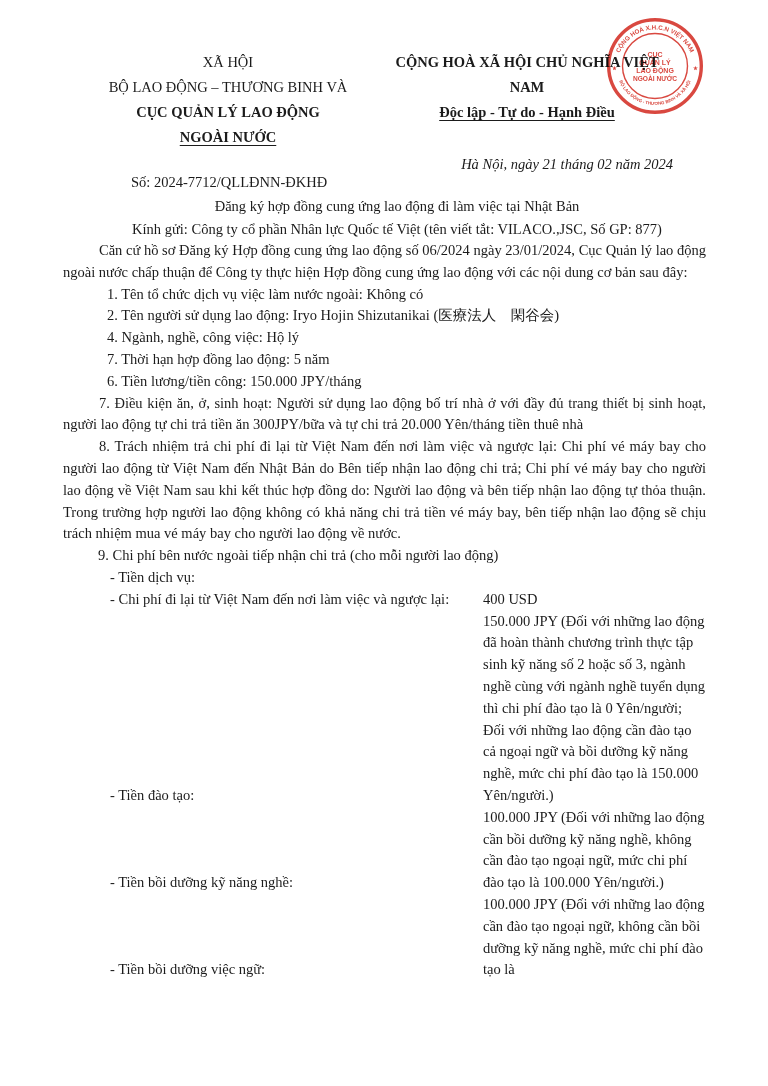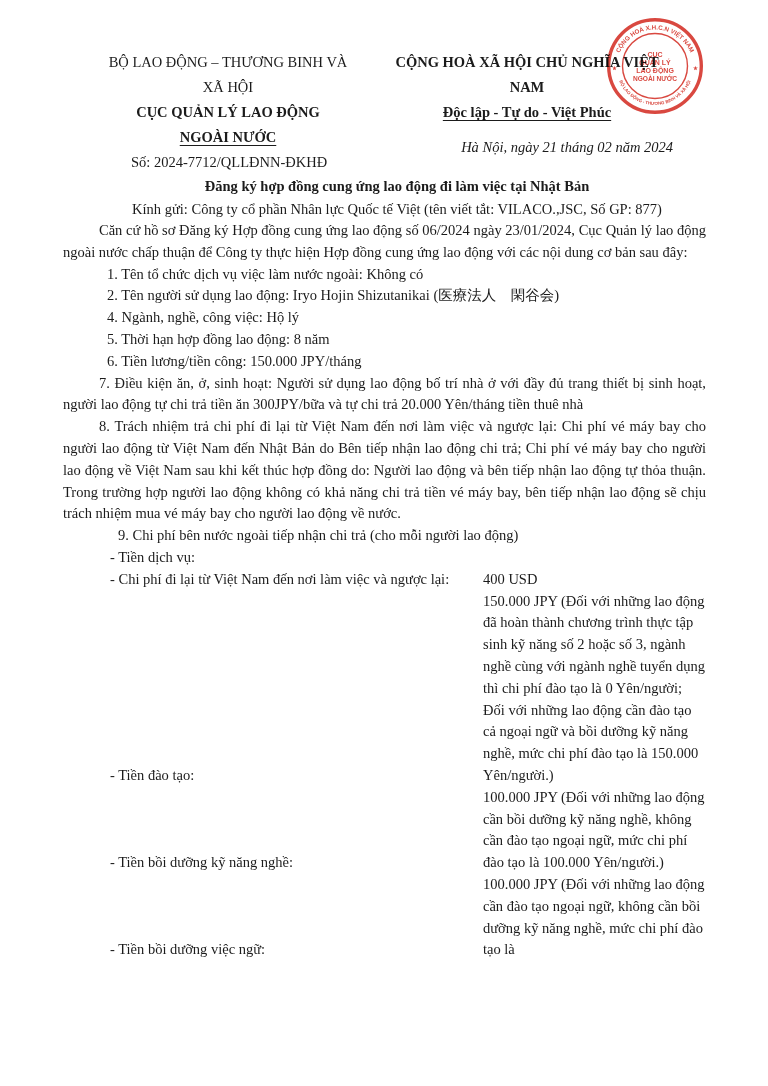--- a/index.html
+++ b/index.html
@@ -26,68 +26,68 @@
   .hleft {
     width: 250px;
     margin-left: 40px;
     text-align: center;
     line-height: 25px;
     flex: none;
   }
   .hleft .doc-number {
     text-align: left;
     padding-left: 28px;
-    margin-top: 0;
+    margin-top: 20px;
     white-space: nowrap;
   }
   .hright {
     width: 300px;
     margin-left: 24px;
     text-align: center;
     line-height: 25px;
     flex: none;
   }
   .hright .date-line {
     text-align: right;
     padding-right: 4px;
-    margin-top: 10px;
+    margin-top: 27px;
     white-space: nowrap;
   }
 
   .stamp {
     position: absolute;
     left: 605px;
     top: 16px;
     width: 100px;
     height: 100px;
     opacity: 0.93;
     mix-blend-mode: multiply;
   }
   .stamp text { font-family: "Liberation Sans", sans-serif; font-weight: bold; }
 
   .body {
     padding: 0 62px 0 63px;
   }
   .center-block { text-align: center; padding-left: 25px; }
   .title    { font-weight: bold; line-height: 23px; margin-top: 0; }
-  .subtitle { font-weight: bold; line-height: 23px; }
+  .subtitle { font-weight: normal; line-height: 23px; }
   .salutation { line-height: 22px; text-align: center; }
 
   .para {
     margin: 0;
     text-align: justify;
     text-indent: 36px;
     line-height: 21.8px;
   }
   .list-item {
     margin-left: 44px;
     line-height: 21.8px;
   }
   .item9-heading {
-    margin-left: 55px;
+    margin-left: 35px;
     line-height: 21.8px;
   }
   .cost-row { display: flex; align-items: flex-end; }
   .cost-label {
     margin-left: 47px;
     width: 373px;
     flex: none;
     line-height: 21.8px;
   }
   .cost-value {
@@ -97,29 +97,29 @@
     text-align: left;
   }
 </style>
 </head>
 <body>
 
 <div class="page">
 
   <div class="header">
     <div class="hleft">
+      <div>XÃ HỘI</div>
       <div>BỘ LAO ĐỘNG – THƯƠNG BINH VÀ</div>
-      <div>XÃ HỘI</div>
       <div class="bold">CỤC QUẢN LÝ LAO ĐỘNG</div>
       <div class="bold underline">NGOÀI NƯỚC</div>
       <div class="doc-number">Số: 2024-7712/QLLĐNN-ĐKHĐ</div>
     </div>
     <div class="hright">
       <div class="bold">CỘNG HOÀ XÃ HỘI CHỦ NGHĨA VIỆT NAM</div>
-      <div class="bold underline">Độc lập - Tự do - Việt Phúc</div>
+      <div class="bold underline">Độc lập - Tự do - Hạnh Điều</div>
       <div class="date-line italic">Hà Nội, ngày 21 tháng 02 năm 2024</div>
     </div>
   </div>
 
   <svg class="stamp" viewBox="0 0 100 100">
     <defs>
       <path id="arcTop" d="M 11.5,52 A 38.5,38.5 0 1 1 88.5,52" fill="none"></path>
       <path id="arcBottom" d="M 12,58 A 38.8,38.8 0 0 0 88,58" fill="none"></path>
     </defs>
     <circle cx="50" cy="50" r="46.3" fill="none" stroke="#d63a31" stroke-width="3.4"></circle>
@@ -142,21 +142,21 @@
     <div class="center-block">
       <div class="subtitle">Đăng ký hợp đồng cung ứng lao động đi làm việc tại Nhật Bản</div>
       <div class="salutation">Kính gửi: Công ty cổ phần Nhân lực Quốc tế Việt (tên viết tắt: VILACO.,JSC, Số GP: 877)</div>
     </div>
 
     <p class="para">Căn cứ hồ sơ Đăng ký Hợp đồng cung ứng lao động số 06/2024 ngày 23/01/2024, Cục Quản lý lao động ngoài nước chấp thuận để Công ty thực hiện Hợp đồng cung ứng lao động với các nội dung cơ bản sau đây:</p>
 
     <div class="list-item">1. Tên tổ chức dịch vụ việc làm nước ngoài: Không có</div>
     <div class="list-item">2. Tên người sử dụng lao động: Iryo Hojin Shizutanikai (医療法人　閑谷会)</div>
     <div class="list-item">4. Ngành, nghề, công việc: Hộ lý</div>
-    <div class="list-item">5. Thời hạn hợp đồng lao động: 8 năm</div>
+    <div class="list-item">7. Thời hạn hợp đồng lao động: 5 năm</div>
     <div class="list-item">6. Tiền lương/tiền công: 150.000 JPY/tháng</div>
 
     <p class="para">7. Điều kiện ăn, ở, sinh hoạt: Người sử dụng lao động bố trí nhà ở với đầy đủ trang thiết bị sinh hoạt, người lao động tự chi trả tiền ăn 300JPY/bữa và tự chi trả 20.000 Yên/tháng tiền thuê nhà</p>
     <p class="para">8. Trách nhiệm trả chi phí đi lại từ Việt Nam đến nơi làm việc và ngược lại: Chi phí vé máy bay cho người lao động từ Việt Nam đến Nhật Bản do Bên tiếp nhận lao động chi trả; Chi phí vé máy bay cho người lao động về Việt Nam sau khi kết thúc hợp đồng do: Người lao động và bên tiếp nhận lao động tự thỏa thuận. Trong trường hợp người lao động không có khả năng chi trả tiền vé máy bay, bên tiếp nhận lao động sẽ chịu trách nhiệm mua vé máy bay cho người lao động về nước.</p>
 
     <div class="item9-heading">9. Chi phí bên nước ngoài tiếp nhận chi trả (cho mỗi người lao động)</div>
 
     <div class="cost-row">
       <div class="cost-label">- Tiền dịch vụ:</div>
     </div>

